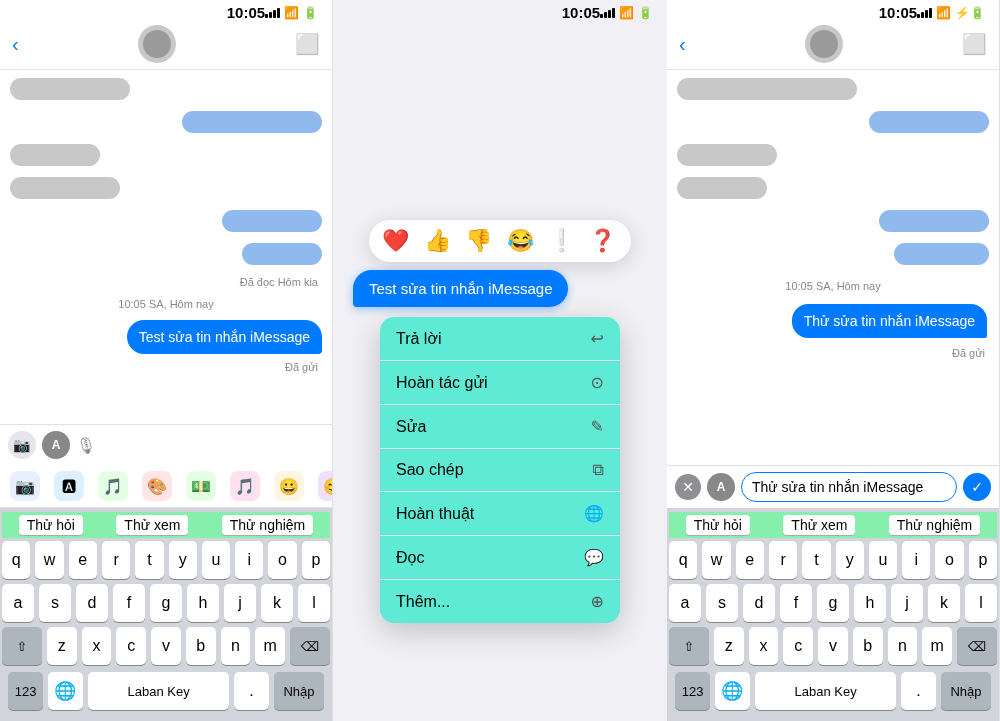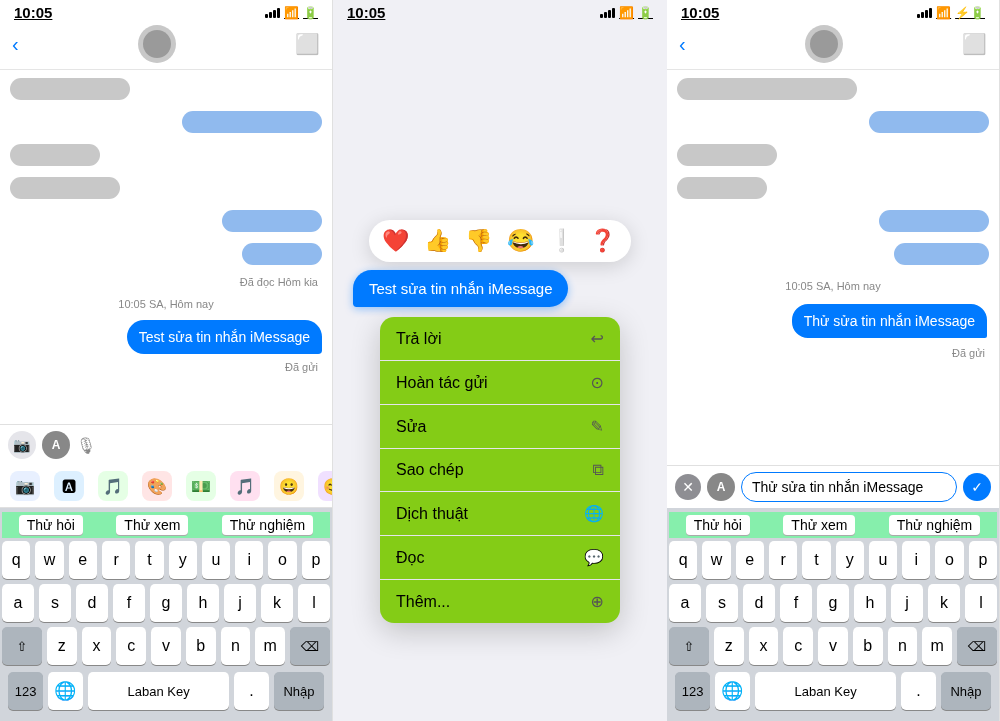--- a/index.html
+++ b/index.html
@@ -20,25 +20,24 @@
       display: flex;
       flex-direction: column;
       border-right: 1px solid #e0e0e0;
       position: relative;
       overflow: hidden;
     }
 
     
     .status-bar {
       display: flex;
-      justify-content: space-between;
+      justify-content: flex-end;
       align-items: center;
       padding: 4px 14px 2px;
       background: #fff;
-      text-decoration: underline;
     }
     .status-time {
       font-size: 15px;
       font-weight: 600;
       color: #000;
     }
     .status-icons {
       display: flex;
       align-items: center;
       gap: 4px;
@@ -319,21 +318,21 @@
       background: #007aff;
       color: #fff;
       padding: 10px 16px;
       border-radius: 20px;
       font-size: 15px;
       border-bottom-left-radius: 4px;
       box-shadow: 0 2px 8px rgba(0,122,255,0.4);
     }
 
     .context-menu {
-      background: #84cc16;
+      background: #5eead4;
       border-radius: 14px;
       overflow: hidden;
       width: 240px;
       box-shadow: 0 8px 30px rgba(0,0,0,0.2);
     }
     .ctx-item {
       display: flex;
       align-items: center;
       justify-content: space-between;
       padding: 12px 16px;
@@ -589,21 +588,21 @@
         </div>
         <div class="ctx-item">
           <span class="ctx-item-label">Sửa</span>
           <span class="ctx-item-icon">✎</span>
         </div>
         <div class="ctx-item">
           <span class="ctx-item-label">Sao chép</span>
           <span class="ctx-item-icon">⧉</span>
         </div>
         <div class="ctx-item">
-          <span class="ctx-item-label">Dịch thuật</span>
+          <span class="ctx-item-label">Hoàn thuật</span>
           <span class="ctx-item-icon">🌐</span>
         </div>
         <div class="ctx-item">
           <span class="ctx-item-label">Đọc</span>
           <span class="ctx-item-icon">💬</span>
         </div>
         <div class="ctx-item">
           <span class="ctx-item-label">Thêm...</span>
           <span class="ctx-item-icon">⊕</span>
         </div>

